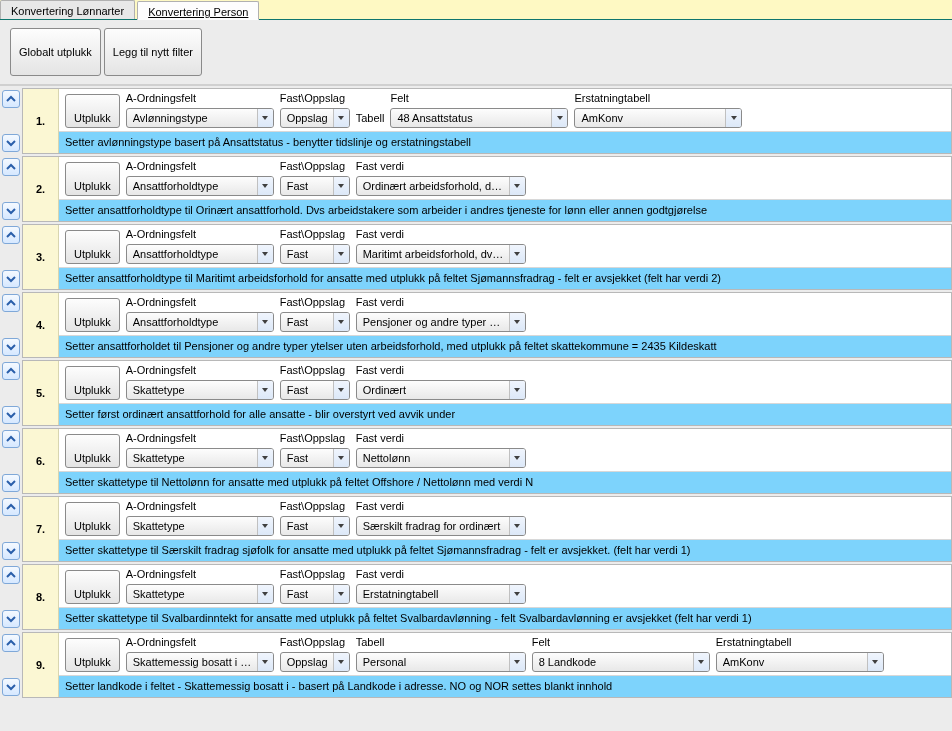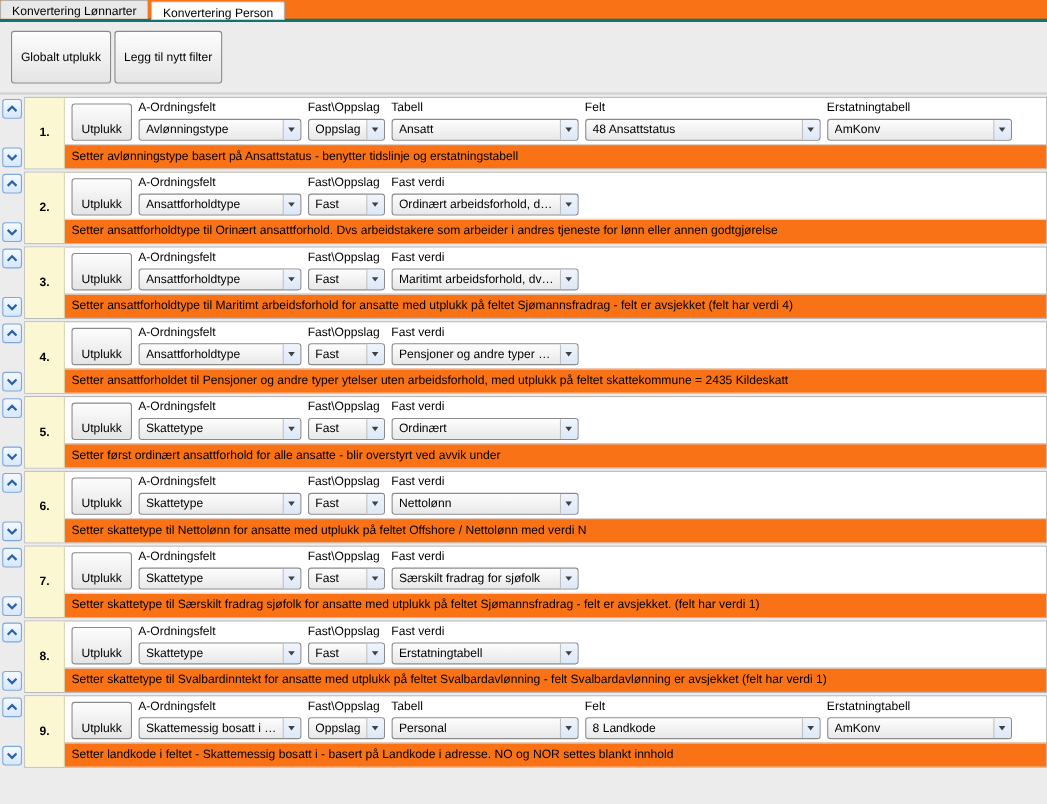--- a/index.html
+++ b/index.html
@@ -6,38 +6,39 @@
   body {
     margin: 0; padding: 0;
     font-family: Tahoma, Arial, sans-serif;
     font-size: 11px;
     background: #ececec;
     color: #000;
   }
   .tabbar {
     display: flex;
     height: 20px;
-    background: #f97316;
-    border-bottom: 3px solid #0f766e;
+    background: #fef9c3;
+    border-bottom: 1px solid #0f766e;
   }
   .tab {
     padding: 2px 10px 0 10px;
     border: 1px solid #b0b0b0;
     border-bottom: none;
     background: #e8e8e8;
     margin-right: 2px;
     border-radius: 2px 2px 0 0;
     cursor: pointer;
     line-height: 16px;
   }
   .tab.active {
     background: #fdfdfd;
     position: relative;
     top: 1px;
     border-bottom: 1px solid #fdfdfd;
+    text-decoration: underline;
   }
   .topbar {
     padding: 8px 10px;
     border-bottom: 2px solid #d0d0d0;
     background: #ececec;
   }
   .btn {
     display: inline-block;
     padding: 16px 8px;
     border: 1px solid #8a8a8a;
@@ -117,27 +118,27 @@
   .combo .dd {
     width: 16px; height: 100%;
     display:flex; align-items:center; justify-content:center;
     border-left: 1px solid #c0c0c0;
     background: linear-gradient(#f0f5fd,#dce8f8);
   }
   .combo .dd svg { display:block; }
   .descline {
     border-top: 1px solid #d8d8d8;
     padding: 4px 6px 5px 6px;
-    background: #f97316;
+    background: #7dd3fc;
     font-size: 11px;
   }
   .w-ord { width: 148px; }
   .w-fo  { width: 70px; }
   .w-tab { width: 170px; }
-  .w-fel { width: 214px; }
+  .w-fel { width: 178px; }
   .w-ers { width: 168px; }
   .w-fv  { width: 170px; }
 </style>
 </head>
 <body>
 
 <div class="tabbar">
   <div class="tab"><span>Konvertering Lønnarter</span></div>
   <div class="tab active"><span>Konvertering Person</span></div>
 </div>
@@ -183,28 +184,20 @@
                 <span class="txt">Oppslag</span>
                 <span class="dd">
                   <svg width="8" height="8" viewBox="0 0 8 8">
                     <path d="M1 2 L7 2 L4 6 Z" fill="#404040"></path>
                   </svg>
                 </span>
               </div>
             </div>
             <div class="fieldgrp">
               <div class="fieldlabel">Tabell</div>
-              <div class="combo w-tab">
-                <span class="txt">Ansatt</span>
-                <span class="dd">
-                  <svg width="8" height="8" viewBox="0 0 8 8">
-                    <path d="M1 2 L7 2 L4 6 Z" fill="#404040"></path>
-                  </svg>
-                </span>
-              </div>
             </div>
             <div class="fieldgrp">
               <div class="fieldlabel">Felt</div>
               <div class="combo w-fel">
                 <span class="txt">48 Ansattstatus</span>
                 <span class="dd">
                   <svg width="8" height="8" viewBox="0 0 8 8">
                     <path d="M1 2 L7 2 L4 6 Z" fill="#404040"></path>
                   </svg>
                 </span>
@@ -327,21 +320,21 @@
               <div class="combo w-fv">
                 <span class="txt">Maritimt arbeidsforhold, dvs. ar</span>
                 <span class="dd">
                   <svg width="8" height="8" viewBox="0 0 8 8">
                     <path d="M1 2 L7 2 L4 6 Z" fill="#404040"></path>
                   </svg>
                 </span>
               </div>
             </div>
           </div>
-          <div class="descline">Setter ansattforholdtype til Maritimt arbeidsforhold for ansatte med utplukk på feltet Sjømannsfradrag - felt er avsjekket (felt har verdi 4)</div>
+          <div class="descline">Setter ansattforholdtype til Maritimt arbeidsforhold for ansatte med utplukk på feltet Sjømannsfradrag - felt er avsjekket (felt har verdi 2)</div>
         </div>
       </div>
     </div>
     <div class="row">
       <div class="row-arrows">
         <div class="arrow-btn">
           <svg width="10" height="10" viewBox="0 0 10 10">
             <path d="M1 7 L5 3 L9 7" fill="none" stroke="#2a5faa" stroke-width="2"></path>
           </svg>
         </div>
@@ -542,21 +535,21 @@
                 <span class="dd">
                   <svg width="8" height="8" viewBox="0 0 8 8">
                     <path d="M1 2 L7 2 L4 6 Z" fill="#404040"></path>
                   </svg>
                 </span>
               </div>
             </div>
             <div class="fieldgrp">
               <div class="fieldlabel">Fast verdi</div>
               <div class="combo w-fv">
-                <span class="txt">Særskilt fradrag for sjøfolk</span>
+                <span class="txt">Særskilt fradrag for ordinært</span>
                 <span class="dd">
                   <svg width="8" height="8" viewBox="0 0 8 8">
                     <path d="M1 2 L7 2 L4 6 Z" fill="#404040"></path>
                   </svg>
                 </span>
               </div>
             </div>
           </div>
           <div class="descline">Setter skattetype til Særskilt fradrag sjøfolk for ansatte med utplukk på feltet Sjømannsfradrag - felt er avsjekket. (felt har verdi 1)</div>
         </div>

